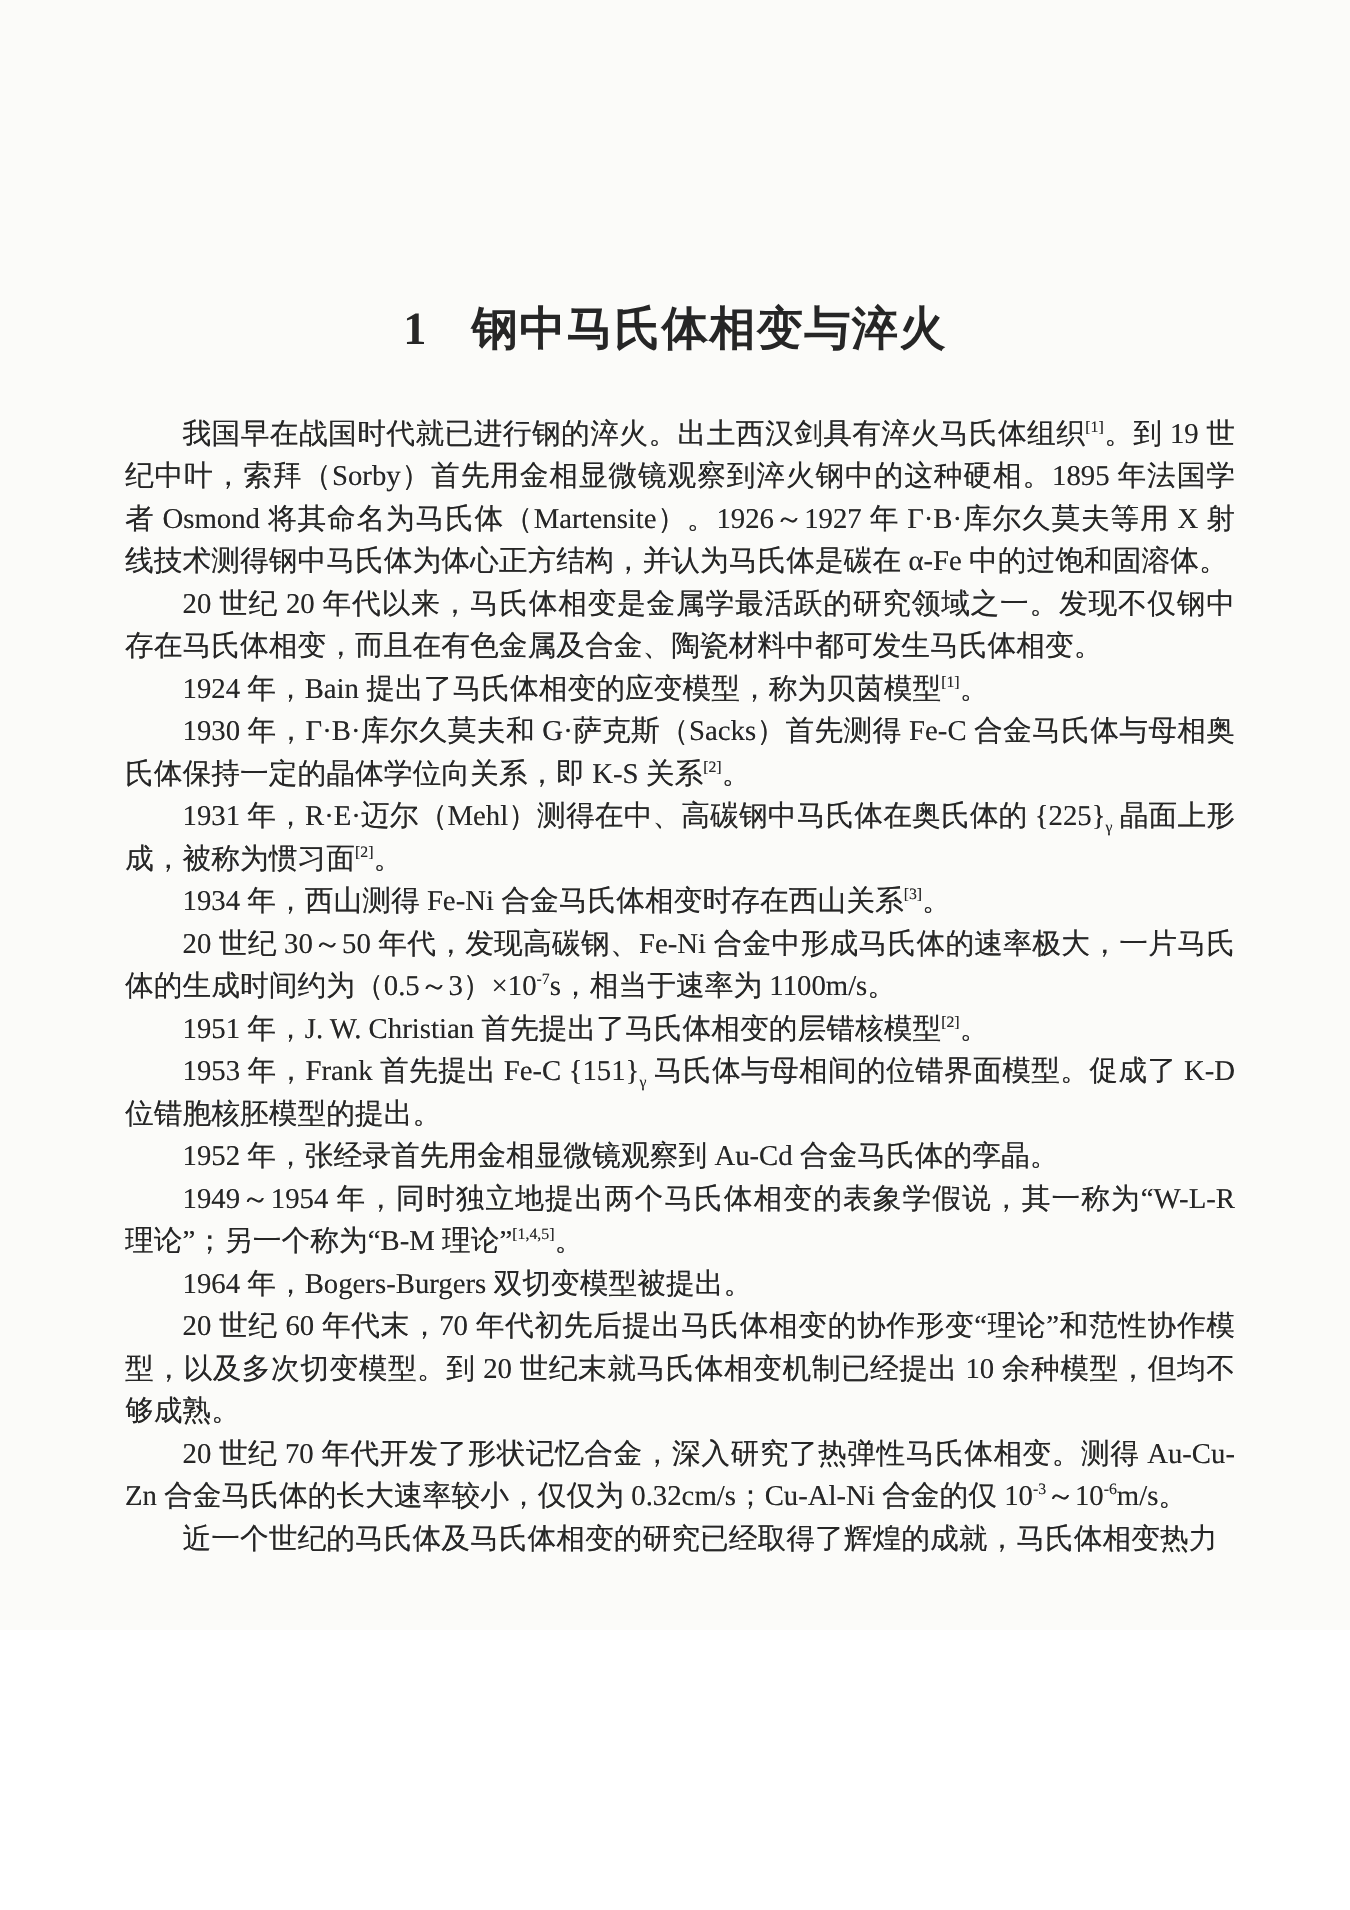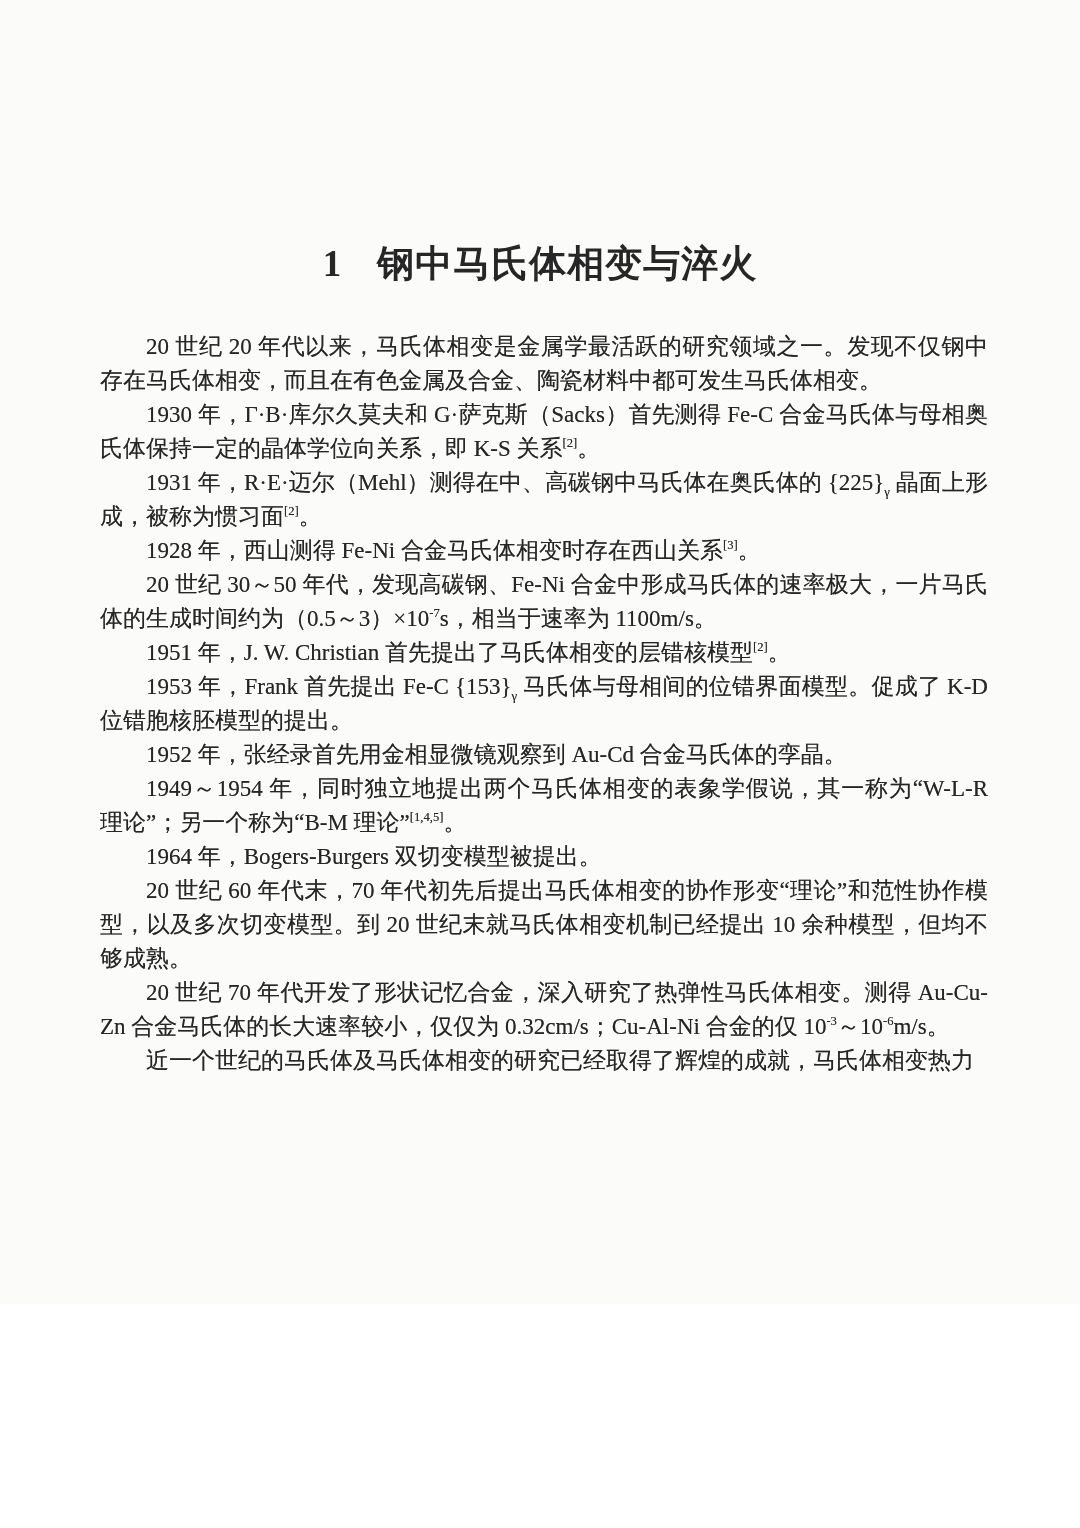--- a/index.html
+++ b/index.html
@@ -64,27 +64,29 @@
   }
 </style>
 </head>
 <body>
 
 <div class="page">
   <h1 class="chapter-heading">
     <span class="chapter-num">1</span><span>钢中马氏体相变与淬火</span>
   </h1>
   <main class="body-text">
+      <p class="para"><span>我国早在战国时代就已进行钢的淬火。出土西汉剑具有淬火马氏体组织</span><sup>[1]</sup><span>。到 19 世纪中叶，索拜（Sorby）首先用金相显微镜观察到淬火钢中的这种硬相。1895 年法国学者 Osmond 将其命名为马氏体（Martensite）。1926～1927 年 Γ·Β·库尔久莫夫等用 X 射线技术测得钢中马氏体为体心正方结构，并认为马氏体是碳在 α-Fe 中的过饱和固溶体。</span></p>
       <p class="para"><span>20 世纪 20 年代以来，马氏体相变是金属学最活跃的研究领域之一。发现不仅钢中存在马氏体相变，而且在有色金属及合金、陶瓷材料中都可发生马氏体相变。</span></p>
+      <p class="para"><span>1924 年，Bain 提出了马氏体相变的应变模型，称为贝茵模型</span><sup>[1]</sup><span>。</span></p>
       <p class="para"><span>1930 年，Γ·Β·库尔久莫夫和 G·萨克斯（Sacks）首先测得 Fe-C 合金马氏体与母相奥氏体保持一定的晶体学位向关系，即 K-S 关系</span><sup>[2]</sup><span>。</span></p>
       <p class="para"><span>1931 年，R·E·迈尔（Mehl）测得在中、高碳钢中马氏体在奥氏体的 {225}</span><sub>γ</sub><span> 晶面上形成，被称为惯习面</span><sup>[2]</sup><span>。</span></p>
-      <p class="para"><span>1928 年，西山测得 Fe-Ni 合金马氏体相变时存在西山关系</span><sup>[3]</sup><span>。</span></p>
+      <p class="para"><span>1934 年，西山测得 Fe-Ni 合金马氏体相变时存在西山关系</span><sup>[3]</sup><span>。</span></p>
       <p class="para"><span>20 世纪 30～50 年代，发现高碳钢、Fe-Ni 合金中形成马氏体的速率极大，一片马氏体的生成时间约为（0.5～3）×10</span><sup>-7</sup><span>s，相当于速率为 1100m/s。</span></p>
       <p class="para"><span>1951 年，J. W. Christian 首先提出了马氏体相变的层错核模型</span><sup>[2]</sup><span>。</span></p>
-      <p class="para"><span>1953 年，Frank 首先提出 Fe-C {153}</span><sub>γ</sub><span> 马氏体与母相间的位错界面模型。促成了 K-D 位错胞核胚模型的提出。</span></p>
+      <p class="para"><span>1953 年，Frank 首先提出 Fe-C {151}</span><sub>γ</sub><span> 马氏体与母相间的位错界面模型。促成了 K-D 位错胞核胚模型的提出。</span></p>
       <p class="para"><span>1952 年，张经录首先用金相显微镜观察到 Au-Cd 合金马氏体的孪晶。</span></p>
       <p class="para"><span>1949～1954 年，同时独立地提出两个马氏体相变的表象学假说，其一称为“W-L-R 理论”；另一个称为“B-M 理论”</span><sup>[1,4,5]</sup><span>。</span></p>
       <p class="para"><span>1964 年，Bogers-Burgers 双切变模型被提出。</span></p>
       <p class="para"><span>20 世纪 60 年代末，70 年代初先后提出马氏体相变的协作形变“理论”和范性协作模型，以及多次切变模型。到 20 世纪末就马氏体相变机制已经提出 10 余种模型，但均不够成熟。</span></p>
       <p class="para"><span>20 世纪 70 年代开发了形状记忆合金，深入研究了热弹性马氏体相变。测得 Au-Cu-Zn 合金马氏体的长大速率较小，仅仅为 0.32cm/s；Cu-Al-Ni 合金的仅 10</span><sup>-3</sup><span>～10</span><sup>-6</sup><span>m/s。</span></p>
       <p class="para"><span>近一个世纪的马氏体及马氏体相变的研究已经取得了辉煌的成就，马氏体相变热力</span></p>
     </main>
 </div>
 
 </body></html>

